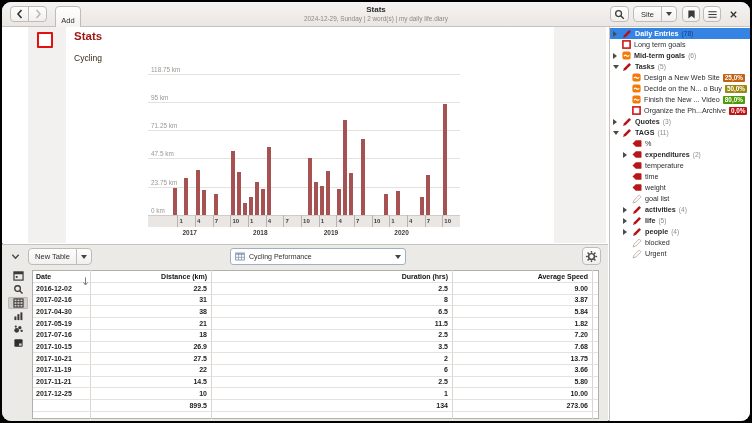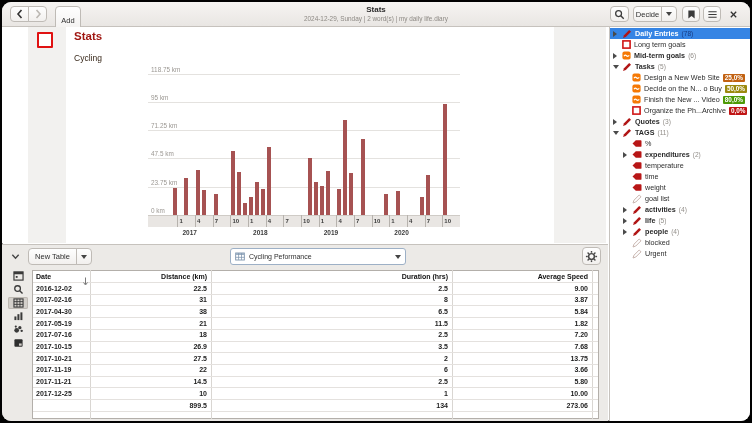--- a/index.html
+++ b/index.html
@@ -86,21 +86,21 @@
       <div class="subtitle">2024-12-29, Sunday  |  2 word(s)  |  my daily life.diary</div>
     </div>
 
     <div class="btn" style="left:608px;top:4px;width:19px;height:16px">
       <svg width="11" height="11" viewBox="0 0 12 12">
           <circle cx="5" cy="5" r="3.2" fill="none" stroke="#3c3c3c" stroke-width="1.4"></circle>
           <line x1="7.4" y1="7.4" x2="10.6" y2="10.6" stroke="#3c3c3c" stroke-width="1.5"></line>
         </svg>
     </div>
     <div class="btn" style="left:631px;top:4px;width:29px;height:16px;border-radius:4px 0 0 4px">
-        <span>Decide</span>
+        <span>Site</span>
       </div>
     <div class="btn" style="left:659px;top:4px;width:16px;height:16px;border-radius:0 4px 4px 0">
         <span class="darr"></span>
       </div>
     <div class="btn" style="left:680px;top:4px;width:18px;height:16px">
       <svg width="11" height="11" viewBox="0 0 14 14">
           <path d="M3 2 H11 V12 L7 8.8 L3 12 Z" fill="#3a3a3a"></path>
         </svg>
     </div>
     <div class="btn" style="left:701px;top:4px;width:18px;height:16px">

